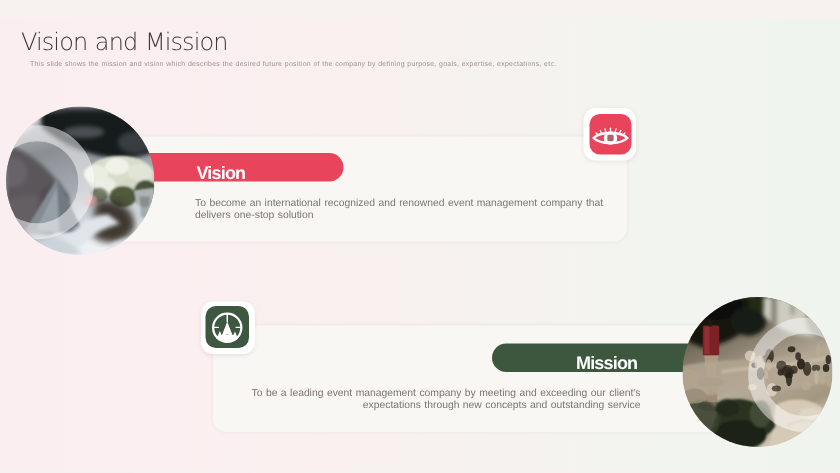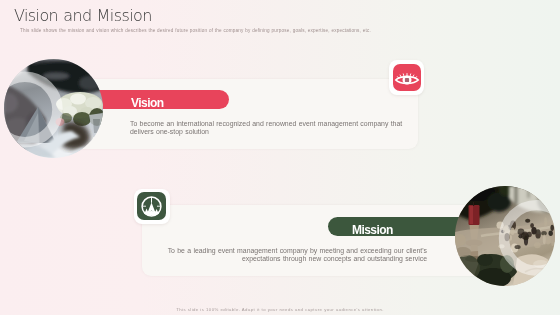--- a/index.html
+++ b/index.html
@@ -1,38 +1,38 @@
 <!DOCTYPE html>
 <html><head>
 <meta charset="utf-8">
 <style>
   html,body{margin:0;padding:0;}
   body{width:560px;height:315px;overflow:hidden;font-family:"Liberation Sans",sans-serif;
        background:#f7f1ef;position:relative;}
   .slide{position:absolute;inset:0;overflow:hidden;
-       background:linear-gradient(90deg,#fbeef0 0%,#fbeff0 25%,#f7f1ef 50%,#f3f4ef 75%,#eff4ef 100%);}
+       background:linear-gradient(90deg,#fbeef0 0%,#fbeff0 25%,#f7f1ef 50%,#f3f4ef 75%,#eff4ef 100%);margin-top:12px;}
 
   #title{position:absolute;left:14px;top:9.9px;font-size:16px;font-family:"DejaVu Sans",sans-serif;
          font-weight:200;letter-spacing:-0.6px;word-spacing:0.6px;color:#3d3d3d;line-height:11.3px;}
   #subtitle{position:absolute;left:20px;top:29px;font-size:4.6px;color:#a0908f;letter-spacing:.2px;
             word-spacing:.2px;line-height:4.6px;}
   #footer{position:absolute;left:0;right:0;top:307.5px;text-align:center;font-size:4.3px;color:#a89d9c;
           letter-spacing:.4px;word-spacing:.2px;line-height:4.3px;}
 
   .card{position:absolute;background:#f9f7f4;border-radius:9px;
         box-shadow:0 0 2.5px rgba(140,115,115,.10);}
   #vision-card{left:72px;top:79px;width:346px;height:69.5px;}
   #mission-card{left:142px;top:205px;width:346px;height:71px;}
 
   .pill{position:absolute;border-radius:11px;color:#fff;font-weight:700;font-size:12px;
         display:flex;align-items:flex-end;letter-spacing:-0.55px;line-height:1;}
   #vision-pill{left:66px;top:89.6px;width:163.2px;height:19.1px;background:#e8445b;
                justify-content:flex-start;padding-left:65px;box-sizing:border-box;}
   #mission-pill{left:328px;top:216.6px;width:167px;height:19.3px;background:#3c573d;
-               justify-content:flex-start;padding-left:24px;box-sizing:border-box;}
+               justify-content:flex-start;padding-left:56px;box-sizing:border-box;}
 
   .body-text{position:absolute;font-size:6.9px;color:#7a7472;line-height:8.2px;word-spacing:.4px;}
   #vision-text{left:130px;top:119.5px;width:275px;text-align:left;}
   #mission-text{left:150px;top:247px;width:277px;text-align:right;}
 
   .icon-card{position:absolute;background:#fff;border-radius:8px;box-shadow:0 1px 3px rgba(130,110,110,.13);}
   .icon-sq{position:absolute;border-radius:7px;}
   #eye-card{left:389px;top:60px;width:35px;height:35px;}
   #eye-sq{left:393px;top:64px;width:28px;height:27px;background:#e8445b;}
   #target-card{left:134px;top:189px;width:36px;height:35px;}

